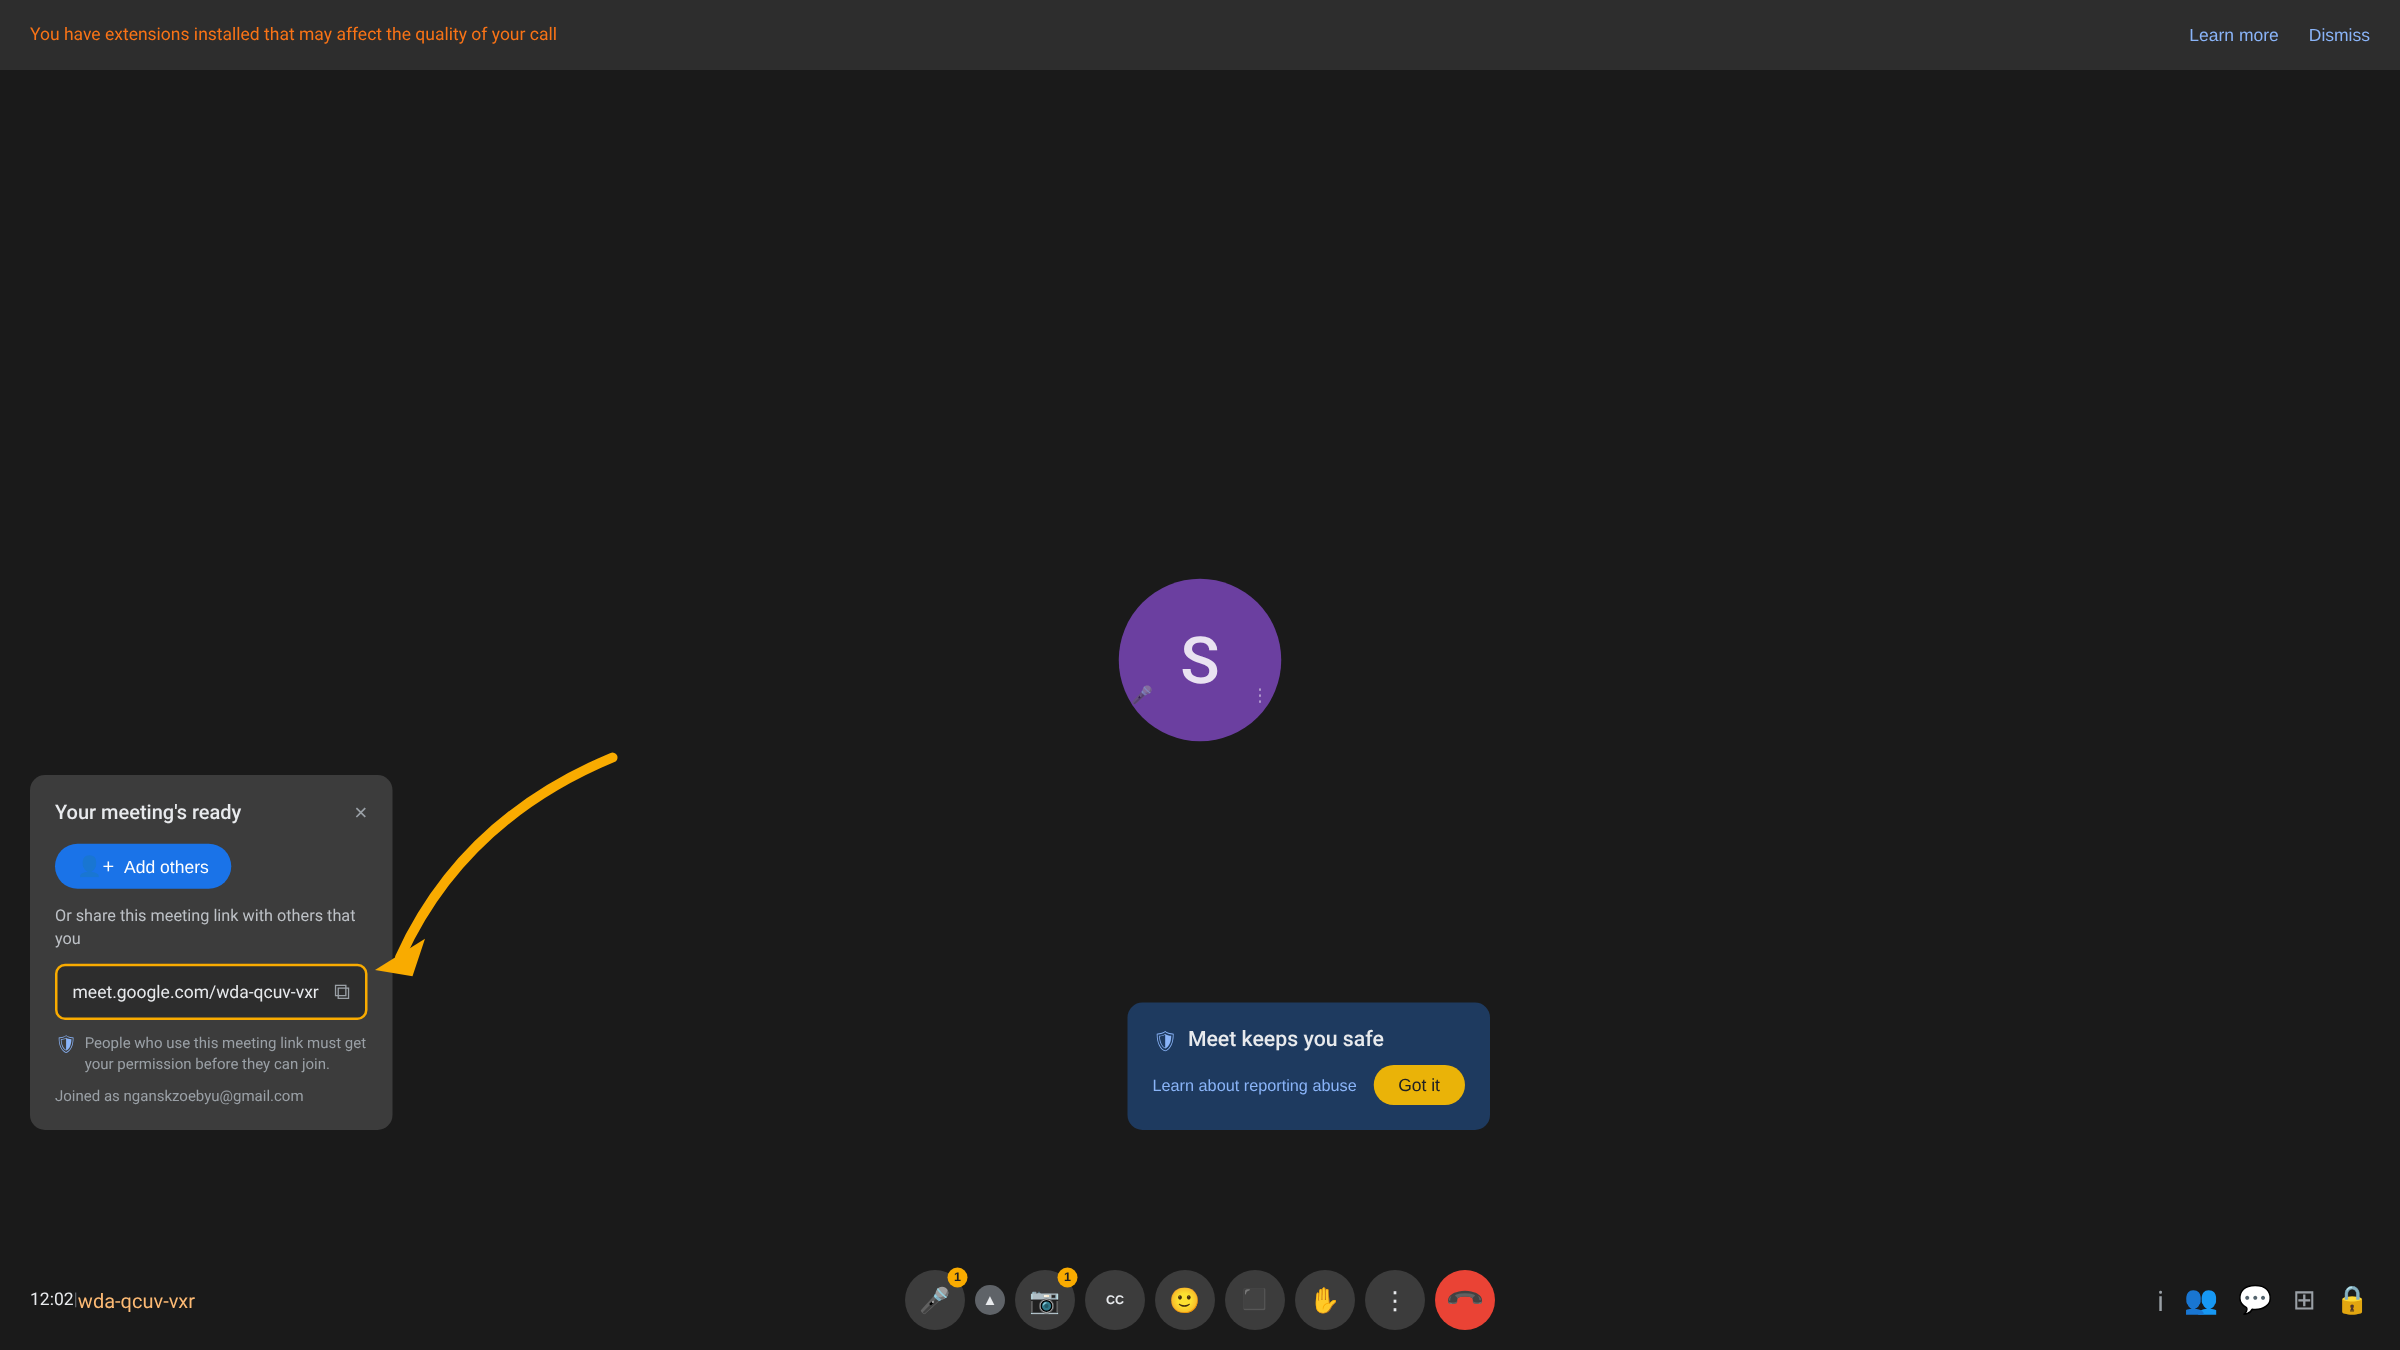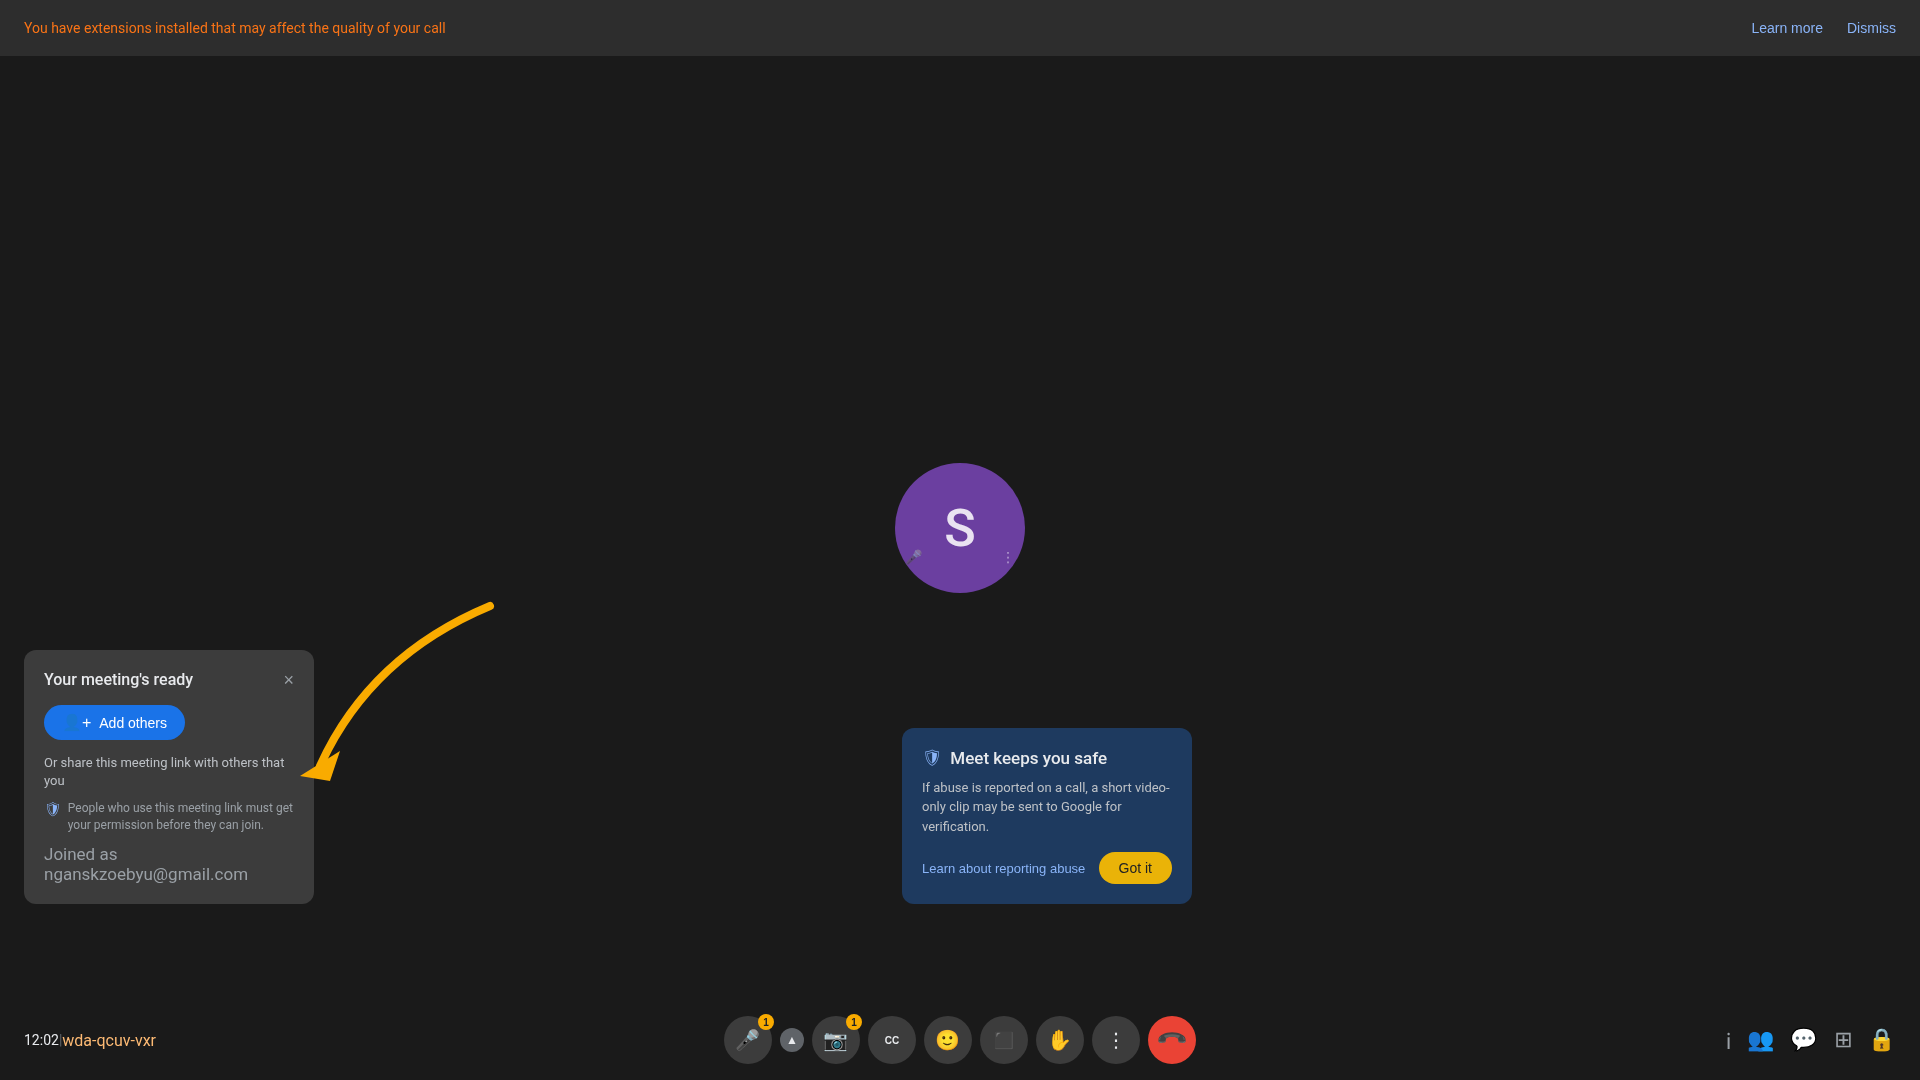--- a/index.html
+++ b/index.html
@@ -185,21 +185,21 @@
       margin-top: 1px;
       flex-shrink: 0;
     }
     .permission-notice .permission-text {
       color: #9aa0a6;
       font-size: 12px;
       line-height: 1.4;
     }
     .joined-as {
       color: #9aa0a6;
-      font-size: 17px;
+      font-size: 12px;
     }
 
     
     #arrow-annotation {
       position: absolute;
       left: 290px;
       bottom: 200px;
       z-index: 60;
       pointer-events: none;
     }
@@ -388,40 +388,45 @@
   <div id="meeting-ready-card">
     <div class="card-header">
       <span class="card-title">Your meeting's ready</span>
       <button id="close-card-btn">×</button>
     </div>
     <button id="add-others-btn">
       <span class="add-icon">👤+</span>
       <span>Add others</span>
     </button>
     <p class="share-text">Or share this meeting link with others that you</p>
+    <div id="link-box">
+      <span id="link-text">meet.google.com/wda-qcuv-vxr</span>
+      <button id="copy-btn">
+        <span>⧉</span>
+      </button>
+    </div>
     <div class="permission-notice">
       <span class="shield-icon">🛡</span>
       <span class="permission-text">People who use this meeting link must get your permission before they can join.</span>
     </div>
     <p class="joined-as">Joined as nganskzoebyu@gmail.com</p>
   </div>
 
   <div id="arrow-annotation">
     <svg width="220" height="200" viewBox="0 0 220 200">
       <path d="M 200 10 Q 80 60 30 170" stroke="#f9ab00" stroke-width="8" fill="none" stroke-linecap="round"></path>
       <polygon points="10,180 50,155 40,185" fill="#f9ab00"></polygon>
     </svg>
   </div>
 
   <div id="safety-card">
     <div class="safety-header">
       <span class="safety-icon">🛡</span>
       <span class="safety-title">Meet keeps you safe</span>
     </div>
-    <p class="safety-body">If abuse is reported on a call, a short video-only clip may be sent to Google for verification.</p>
     <div class="safety-footer">
       <button id="learn-abuse-btn">Learn about reporting abuse</button>
       <button id="got-it-btn">Got it</button>
     </div>
   </div>
 
 </div>
 
 <div id="bottom-toolbar">
   <div id="toolbar-left">

